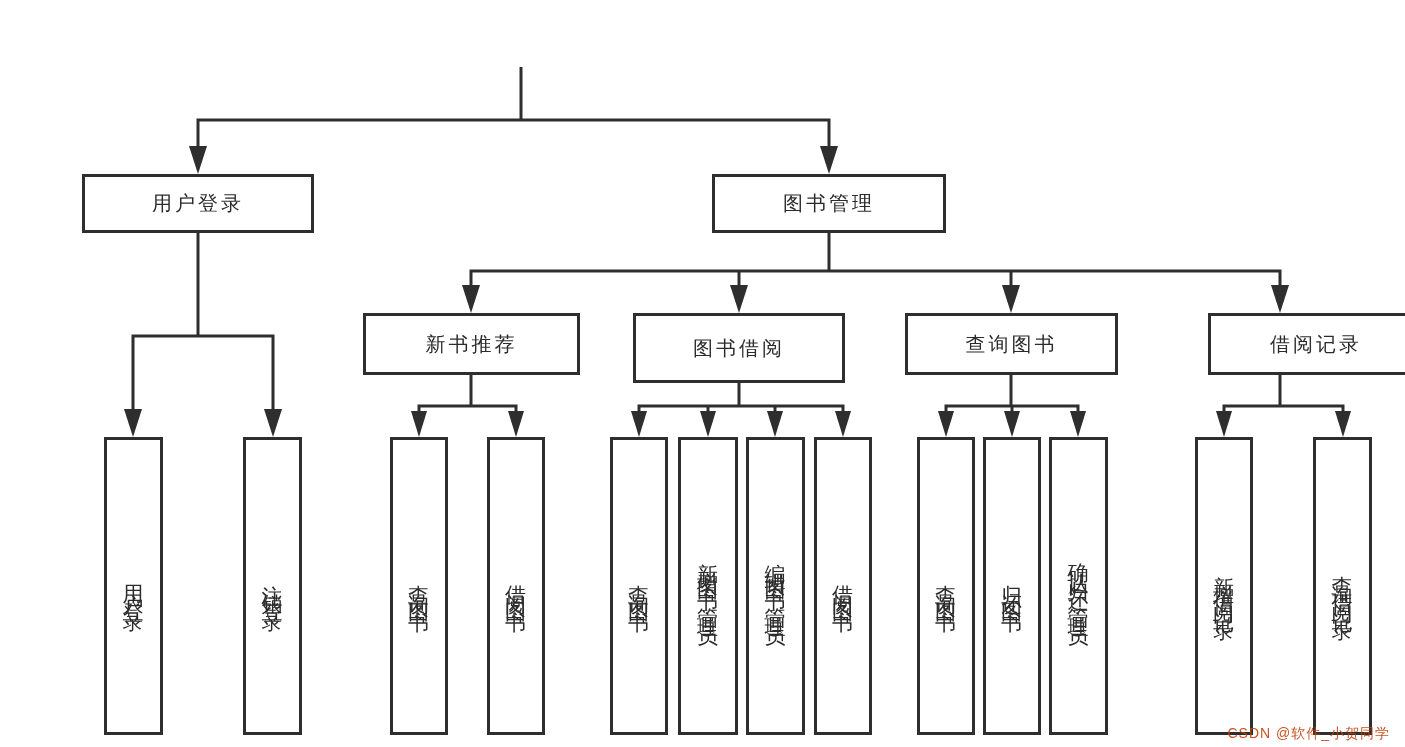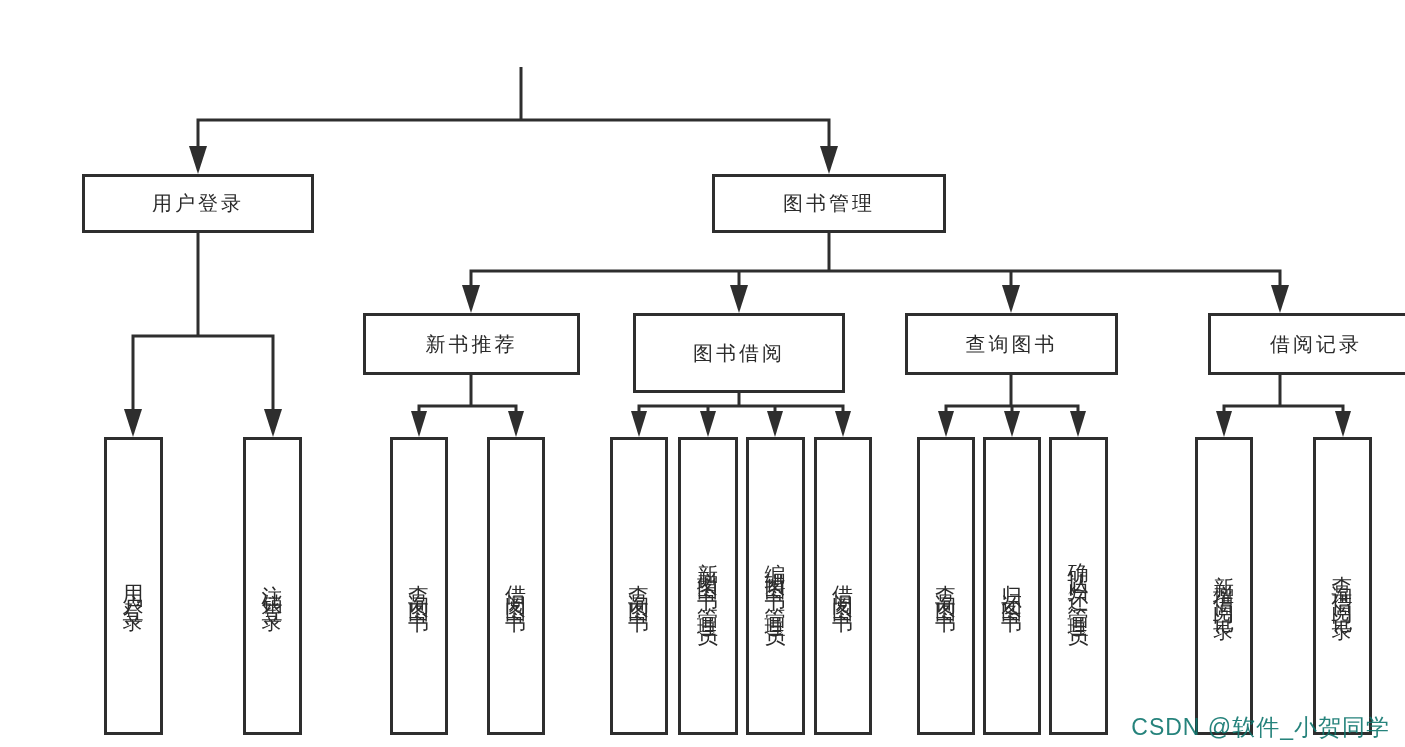--- a/index.html
+++ b/index.html
@@ -49,22 +49,22 @@
     text-orientation: mixed;
     font-size: 21px;
     letter-spacing: 9px;
     line-height: 1;
   }
 
   .watermark {
     position: absolute;
     right: 15px;
     bottom: 4px;
-    font-size: 23px;
-    color: #0f766e;
+    font-size: 14px;
+    color: #c2410c;
     opacity: 0.9;
     letter-spacing: 1px;
   }
 </style>
 </head>
 <body>
 
 <div class="canvas">
 
   <svg class="connectors" viewBox="0 0 1405 747" xmlns="http://www.w3.org/2000/svg">
@@ -130,21 +130,21 @@
   <div class="node" style="left:82px; top:174px; width:232px; height:59px;">
     <span>用户登录</span>
   </div>
   <div class="node" style="left:712px; top:174px; width:234px; height:59px;">
     <span>图书管理</span>
   </div>
 
   <div class="node" style="left:363px; top:313px; width:217px; height:62px;">
     <span>新书推荐</span>
   </div>
-  <div class="node" style="left:633px; top:313px; width:212px; height:80px;text-align:center;">
+  <div class="node" style="left:633px; top:313px; width:212px; height:70px;text-align:center;">
     <span>图书借阅</span>
   </div>
   <div class="node" style="left:905px; top:313px; width:213px; height:62px;">
     <span>查询图书</span>
   </div>
   <div class="node" style="left:1172px; top:313px; width:216px; height:62px;margin-left:36px;">
     <span>借阅记录</span>
   </div>
 
   <div class="leaf" style="left:104px; width:59px;">

